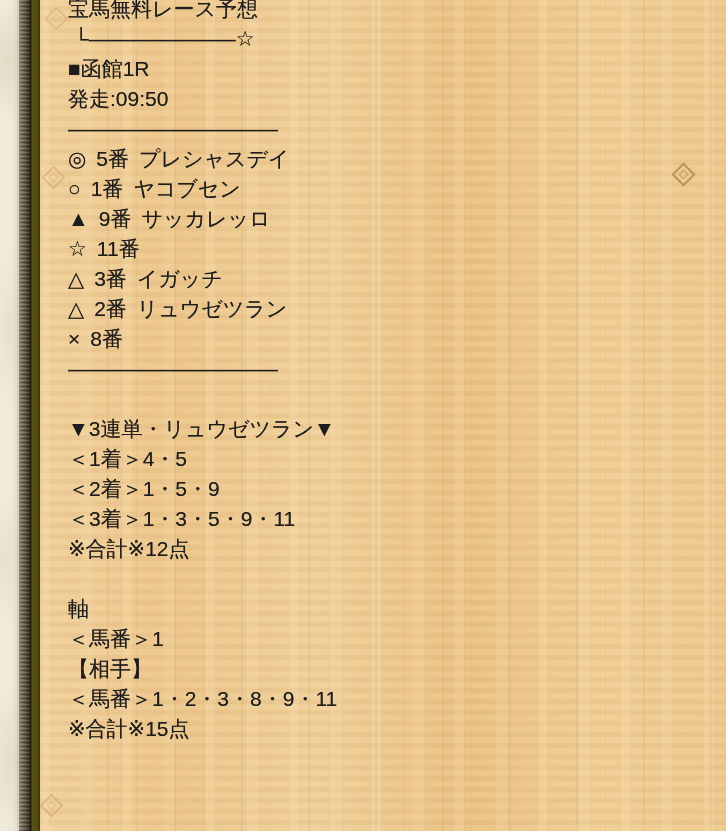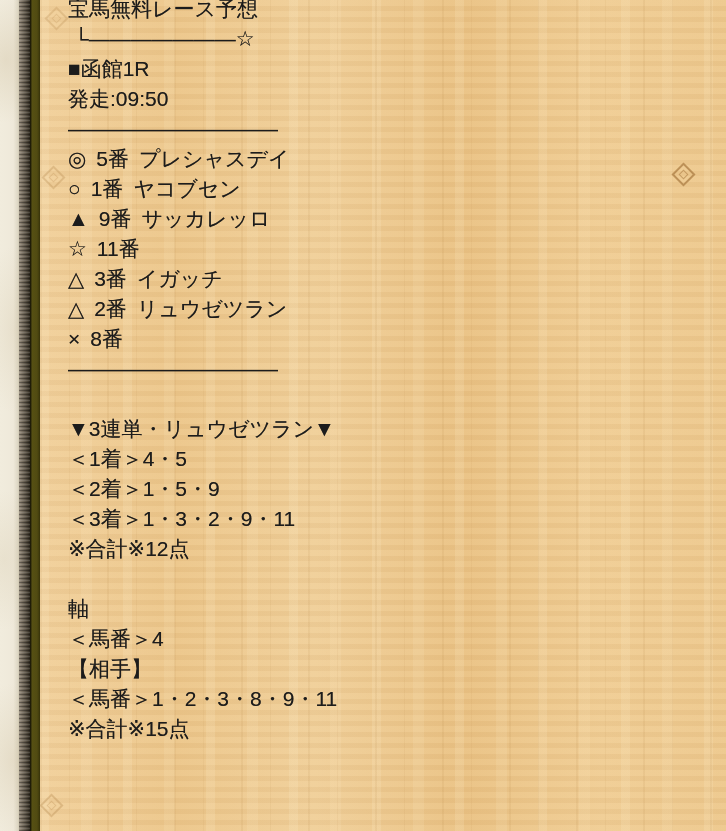--- a/index.html
+++ b/index.html
@@ -133,25 +133,25 @@
       <span>×</span><span>8番</span>
     </div>
 
     <div class="line divider-line">――――――――――</div>
 
     <div class="line"></div>
 
     <div class="line">▼3連単・リュウゼツラン▼</div>
     <div class="line">＜1着＞4・5</div>
     <div class="line">＜2着＞1・5・9</div>
-    <div class="line">＜3着＞1・3・2・9・11</div>
+    <div class="line">＜3着＞1・3・5・9・11</div>
     <div class="line">※合計※12点</div>
 
     <div class="line"></div>
 
     <div class="line">軸</div>
-    <div class="line">＜馬番＞4</div>
+    <div class="line">＜馬番＞1</div>
     <div class="line">【相手】</div>
     <div class="line">＜馬番＞1・2・3・8・9・11</div>
     <div class="line">※合計※15点</div>
 
   </div>
 </div>
 
 </body></html>

